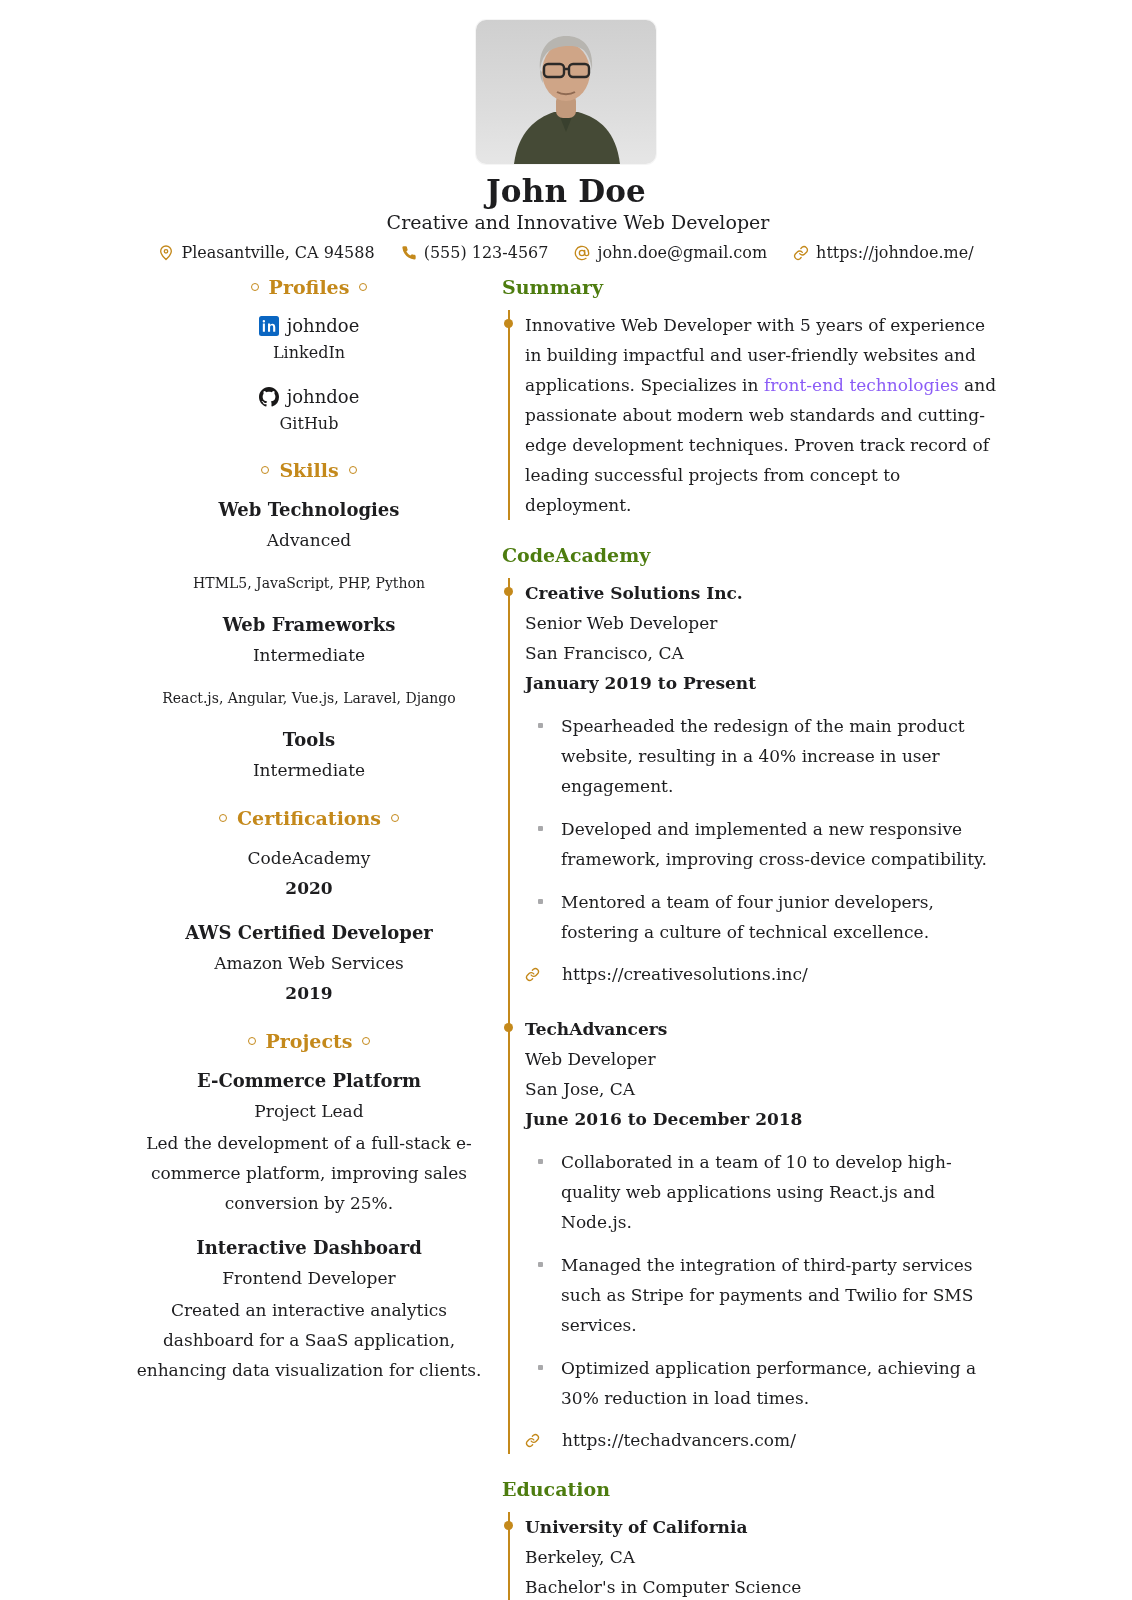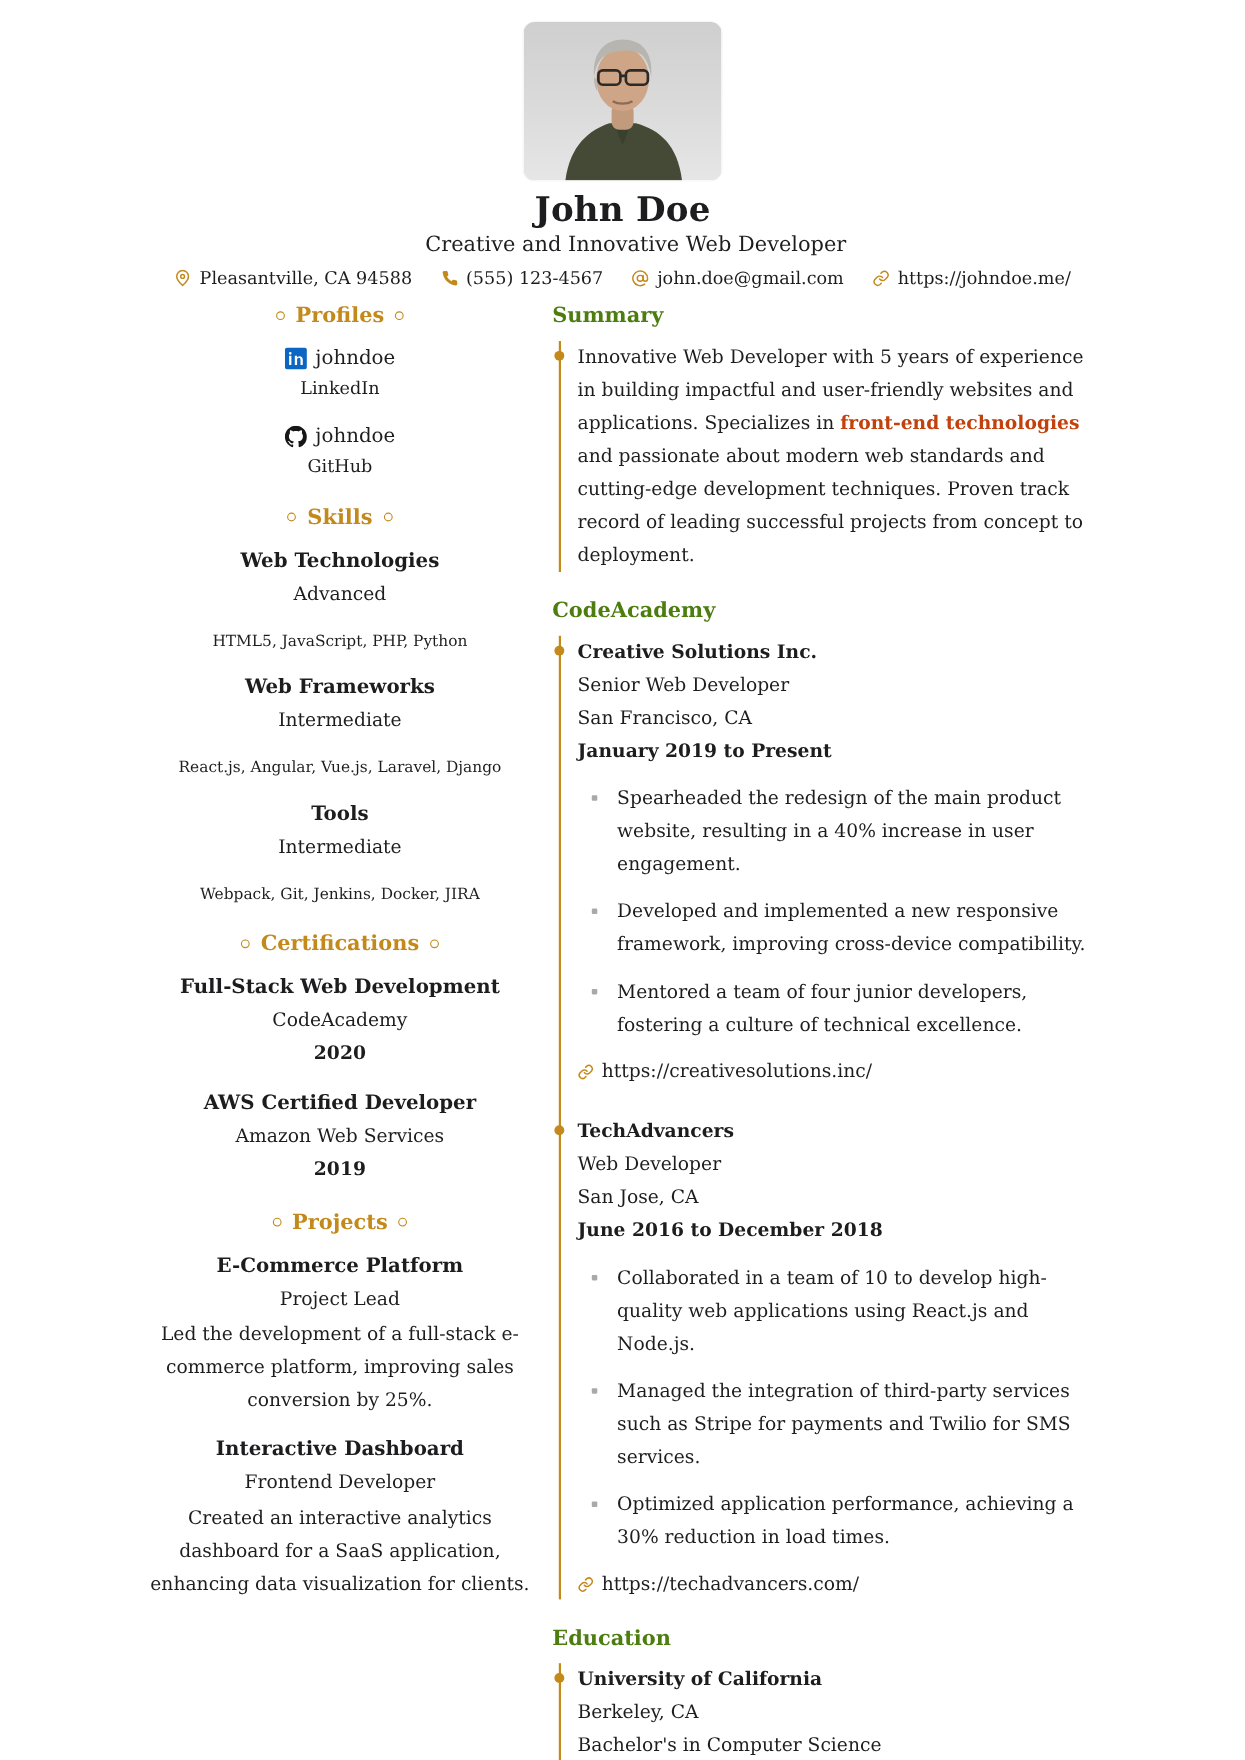--- a/index.html
+++ b/index.html
@@ -42,22 +42,22 @@
   .timeline { border-left:2px solid #C4891B; margin-left:6px; padding-left:15px; }
   .timeline.tail { padding-bottom:20px; }
   .entry { position:relative; margin-bottom:26px; }
   .entry:last-child { margin-bottom:2px; }
   .dot { position:absolute; left:-21.5px; top:9px; width:9px; height:9px; border-radius:50%; background:#C4891B; }
   .para, .line { font-size:17px; line-height:30px; margin:0; }
   .line-bold { font-weight:bold; }
   .bullets { list-style:none; margin:13px 0 4px; padding:0; }
   .bullets li { position:relative; padding-left:36px; margin-bottom:13px; font-size:17px; line-height:30px; }
   .bullet-marker { position:absolute; left:13px; top:12px; width:5px; height:5px; background:#a9a9ab; border-radius:1px; }
-  .link-row { display:flex; align-items:center; gap:7px; font-size:17px; line-height:28px; margin-top:2px; }
-  strong { font-weight:bold; color:#c2410c; }
+  .link-row { display:flex; align-items:center; gap:22px; font-size:17px; line-height:28px; margin-top:2px; }
+  strong { font-weight:normal; color:#8b5cf6; }
 </style>
 </head>
 <body>
 
 <div class="page">
 
   <div class="header">
     <div class="photo-wrap">
       <svg width="180" height="144" viewBox="0 0 180 144">
         <defs>
@@ -162,31 +162,29 @@
         <div class="side-keywords">HTML5, JavaScript, PHP, Python</div>
       </div>
       <div class="side-item">
         <div class="side-item-name">Web Frameworks</div>
         <div class="side-item-sub">Intermediate</div>
         <div class="side-keywords">React.js, Angular, Vue.js, Laravel, Django</div>
       </div>
       <div class="side-item">
         <div class="side-item-name">Tools</div>
         <div class="side-item-sub">Intermediate</div>
-        <div class="side-keywords">Webpack, Git, Jenkins, Docker, JIRA</div>
       </div>
 
       <div class="side-heading gap-top">
         <span class="ring"></span>
         <span>Certifications</span>
         <span class="ring"></span>
       </div>
 
       <div class="side-item">
-        <div class="side-item-name">Full-Stack Web Development</div>
         <div class="side-item-sub">CodeAcademy</div>
         <div class="side-item-sub-bold">2020</div>
       </div>
       <div class="side-item">
         <div class="side-item-name">AWS Certified Developer</div>
         <div class="side-item-sub">Amazon Web Services</div>
         <div class="side-item-sub-bold">2019</div>
       </div>
 
       <div class="side-heading gap-top">

